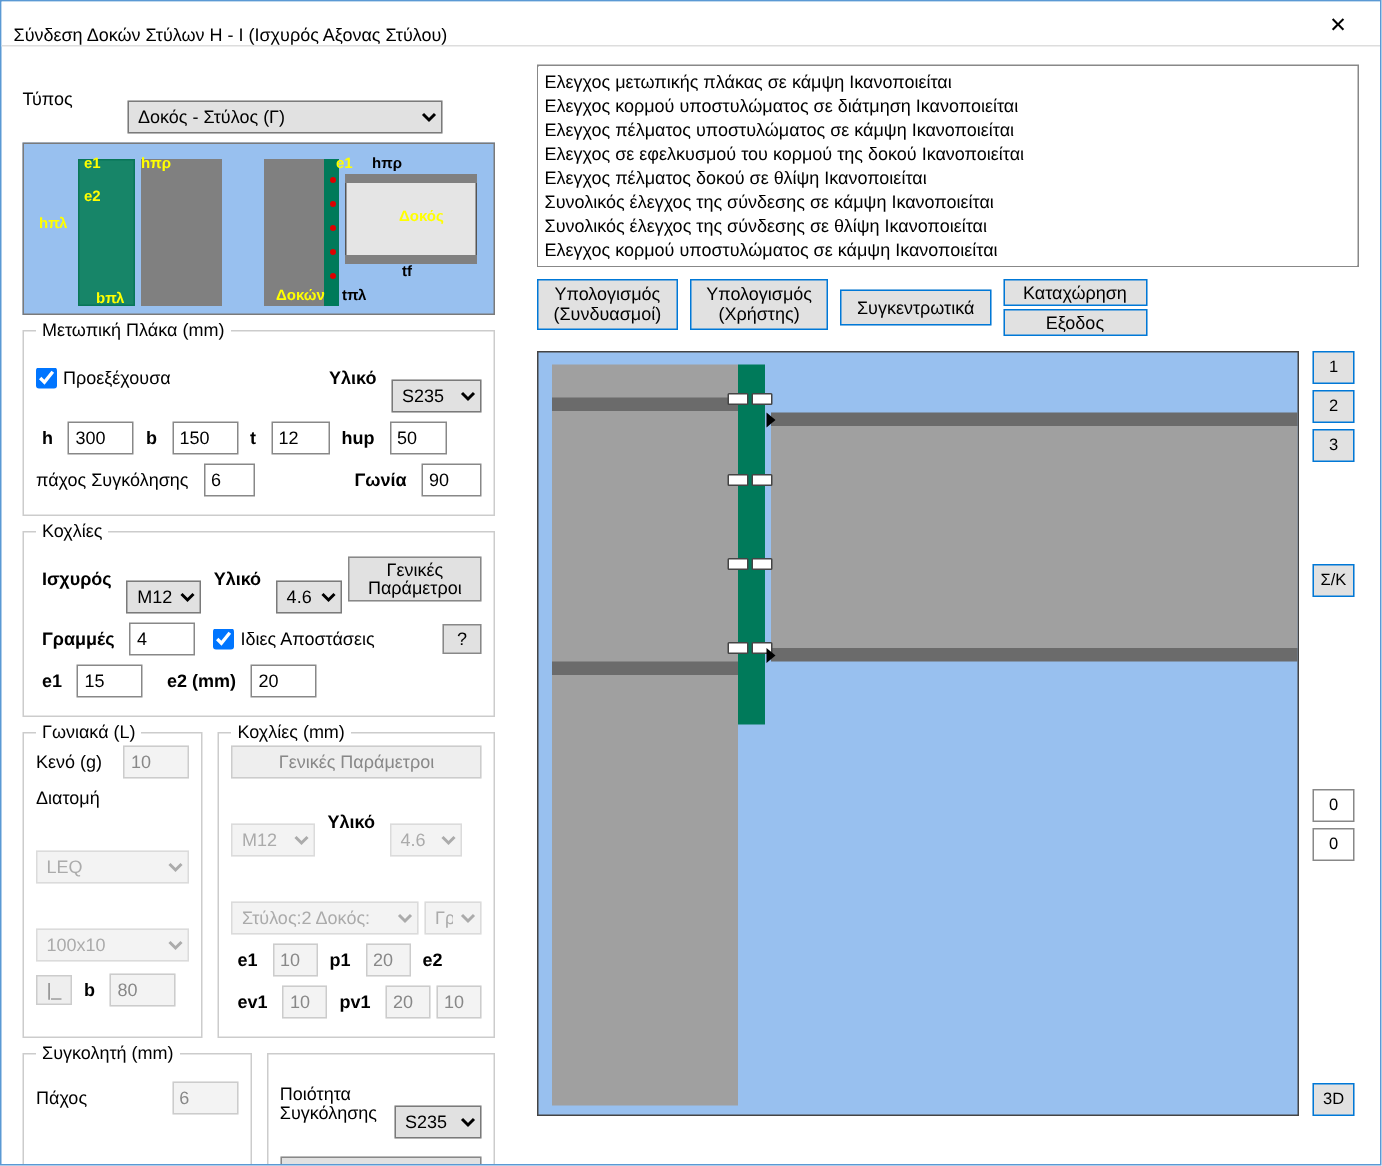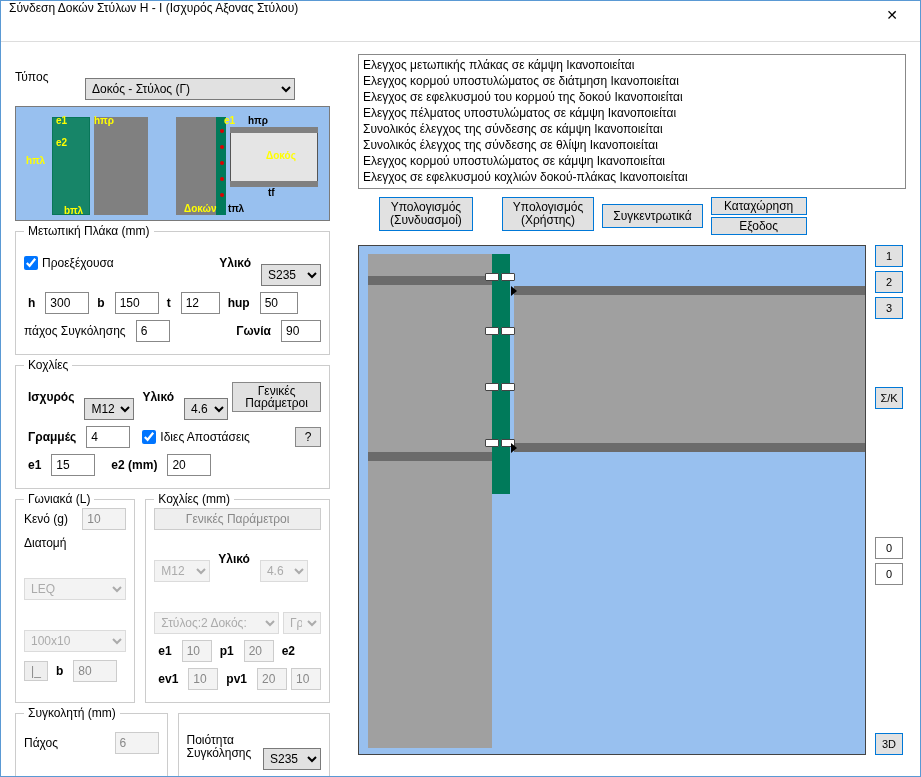--- a/index.html
+++ b/index.html
@@ -1,32 +1,32 @@
 <!DOCTYPE html>
 <html><head>
 <meta charset="utf-8">
 <style>
 * { box-sizing: border-box; margin:0; padding:0; font-family: "Segoe UI", Tahoma, sans-serif; font-size: 12px; }
 body { background:#fff; width:921px; height:777px; overflow:hidden; border:1px solid #5a99d4; }
-.titlebar { height:41px; background:#fff; display:flex; align-items:flex-start; padding:0 8px; border-bottom:1px solid #ddd; }
+.titlebar { height:30px; background:#fff; display:flex; align-items:flex-end; padding:0 8px; border-bottom:1px solid #ddd; }
 .titlebar span.title { flex:1; }
 .titlebar .close { width:40px; height:28px; display:flex; align-items:center; justify-content:center; font-size:14px; cursor:pointer; }
 .content { padding:12px 14px; }
 .toprow { display:flex; gap:28px; }
 .leftcol { width:315px; }
 .rightcol { flex:1; display:flex; flex-direction:column; }
 .formrow { display:flex; align-items:center; margin-bottom:6px; }
 .formrow label.lbl { width:70px; }
 select.combo { height:22px; border:1px solid #7a7a7a; background:#e1e1e1; padding:0 2px;margin-top:24px; }
 .thumbpanel { border:1px solid #7a7a7a; background:#98c0ef; width:315px; height:115px; position:relative; overflow:hidden; }
 .checklist { border:1px solid #888; height:135px; overflow-y:scroll; padding:2px 4px; font-size:12px; line-height:16px; background:#fff; }
 .btnrow { display:flex; gap:8px; margin-top:8px; align-items:flex-start; }
 .btn { border:1px solid #0078d7; background:#e1e1e1; padding:3px 10px; text-align:center; cursor:pointer; min-width:80px; font-size:12px; }
 .btn2 { border:1px solid #888; background:#e1e1e1; padding:3px 10px; text-align:center; cursor:pointer; min-width:80px; font-size:12px; }
-.btn.tall { height:34px; display:flex; flex-direction:column; justify-content:center; line-height:13px;margin-left:21px; }
+.btn.tall { height:34px; display:flex; flex-direction:column; justify-content:center; line-height:13px; }
 .btnstack { display:flex; flex-direction:column; gap:2px; }
 .viewarea { display:flex; margin-top:10px; gap:6px; }
 .canvas { border:1px solid #444; background:#98c0ef; flex:1; position:relative; height:510px; overflow:hidden; }
 .sidebtns { width:34px; display:flex; flex-direction:column; gap:4px; align-items:center; }
 .sqbtn { width:28px; height:22px; border:1px solid #0078d7; background:#e1e1e1; display:flex; align-items:center; justify-content:center; cursor:pointer; font-size:11px; }
 .sqinput { width:28px; height:22px; border:1px solid #888; background:#fff; text-align:center; font-size:11px; }
 .group { border:1px solid #ccc; padding:8px 8px 6px 8px; margin-top:10px; position:relative; }
 .group > .gtitle { position:absolute; top:-8px; left:8px; background:#fff; padding:0 4px; font-size:12px; }
 input.num { width:44px; height:22px; border:1px solid #888; padding:0 4px; background:#fff; }
 input.num.dis { background:#f3f3f3; color:#888; border-color:#ccc; }
@@ -216,22 +216,23 @@
           <button class="btn2" style="width:100%;margin-top:6px">ΕΝΙΣΧΥΣΕΙΣ</button>
         </div>
       </div>
 
     </div>
 
     <div class="rightcol">
       <div class="checklist">
         <div>Ελεγχος μετωπικής πλάκας σε κάμψη Ικανοποιείται</div>
         <div>Ελεγχος κορμού υποστυλώματος σε διάτμηση Ικανοποιείται</div>
+        <div>Ελεγχος πέλματος υποστυλώματος σε κάμψη Ικανοποιείται</div>
         <div>Ελεγχος σε εφελκυσμού του κορμού της δοκού Ικανοποιείται</div>
-        <div>Ελεγχος πέλματος υποστυλώματος σε κάμψη Ικανοποιείται</div>
+        <div>Ελεγχος πέλματος δοκού σε θλίψη Ικανοποιείται</div>
         <div>Συνολικός έλεγχος της σύνδεσης σε κάμψη Ικανοποιείται</div>
         <div>Συνολικός έλεγχος της σύνδεσης σε θλίψη Ικανοποιείται</div>
         <div>Ελεγχος κορμού υποστυλώματος σε κάμψη Ικανοποιείται</div>
         <div>Ελεγχος σε εφελκυσμού κοχλιών δοκού-πλάκας  Ικανοποιείται</div>
       </div>
 
       <div class="btnrow">
         <button class="btn tall">
             <span>Υπολογισμός</span>
             <span>(Συνδυασμοί)</span>

